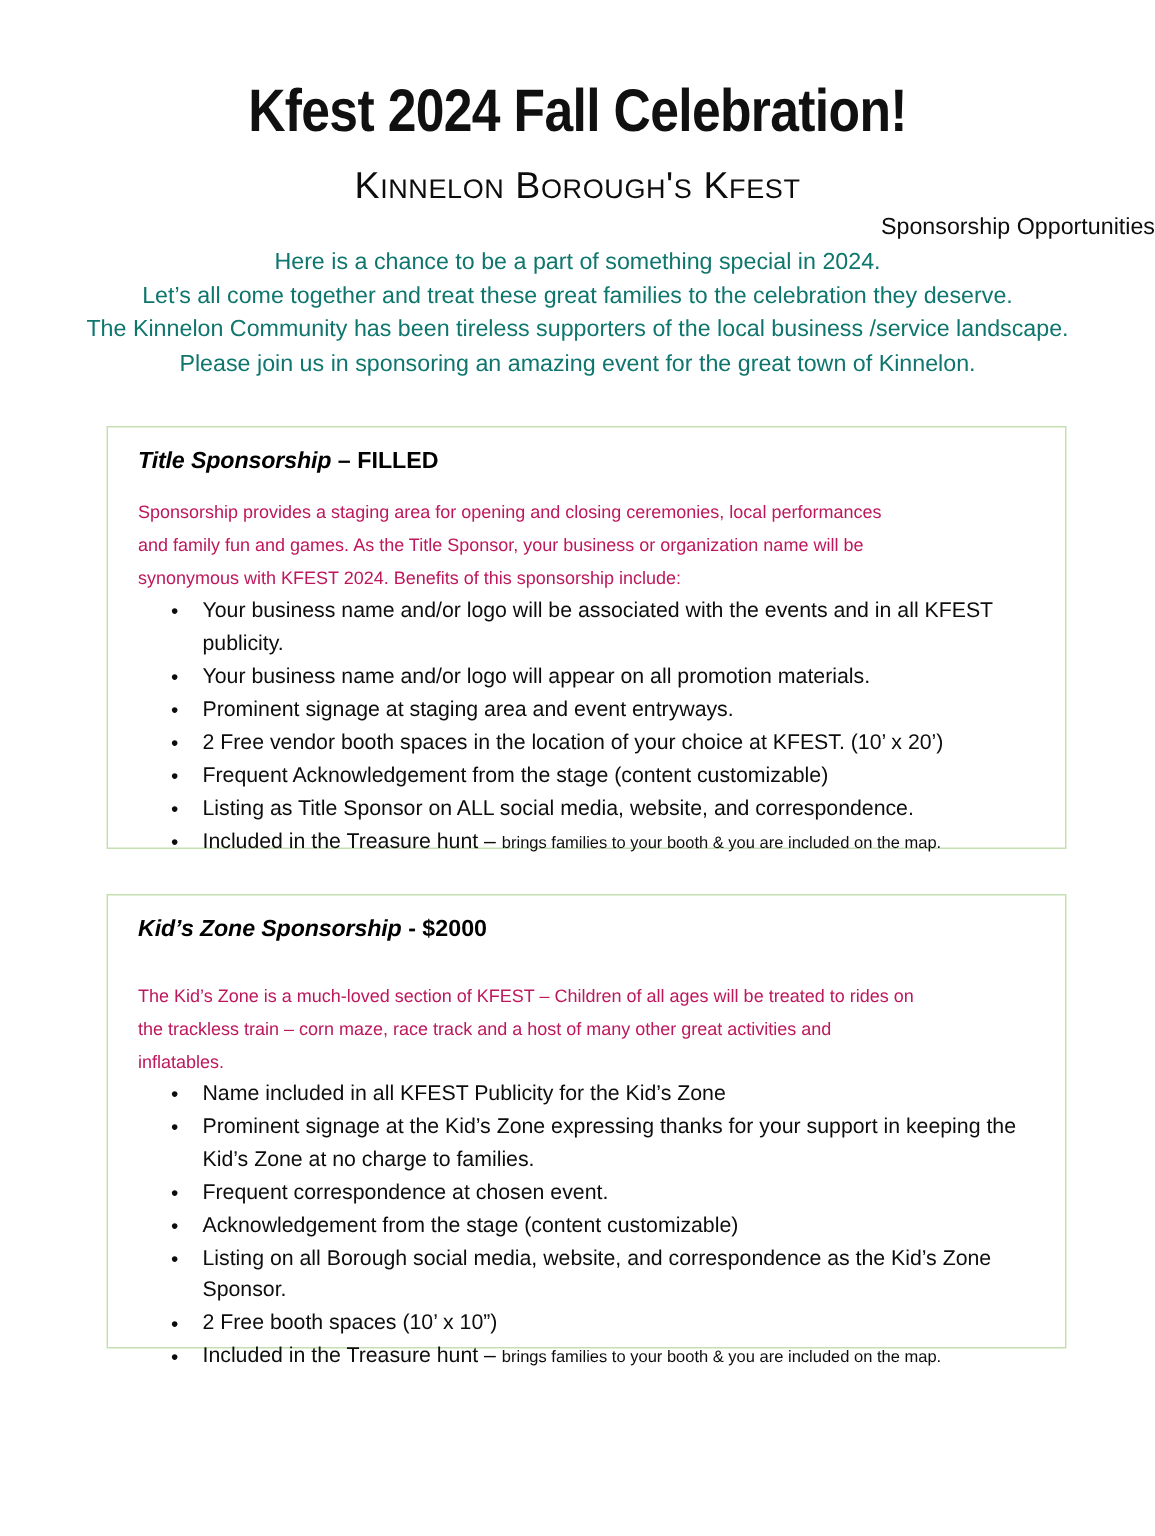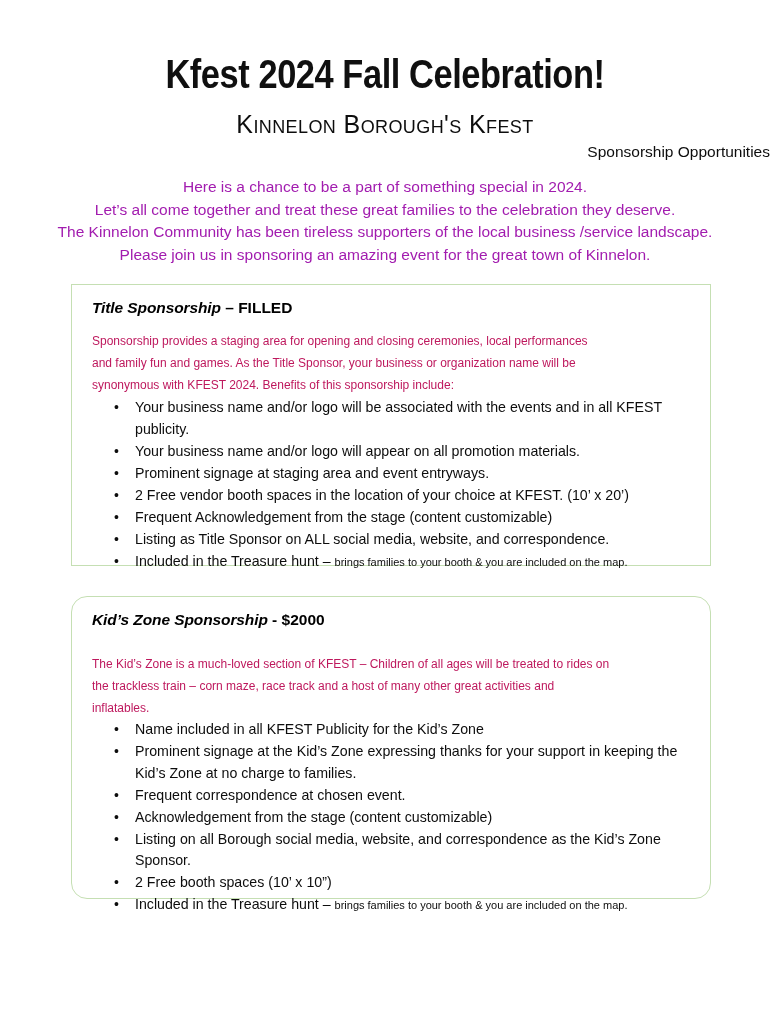--- a/index.html
+++ b/index.html
@@ -64,26 +64,26 @@
     text-align: right;
     font-size: 15.5px;
     line-height: 19px;
     color: #0d0d0d;
   }
 
   
   .intro {
     position: absolute;
     left: 20px;
-    top: 176px;
+    top: 164px;
     width: 730px;
     text-align: center;
     font-size: 15.5px;
     line-height: 22.5px;
-    color: #a21caf;
+    color: #0f766e;
   }
   .intro .line { display: block; white-space: nowrap; }
 
   
   .sponsor-box {
     position: absolute;
     left: 71px;
     width: 640px;
     box-sizing: border-box;
     border: 1.4px solid #c5dfb3;
@@ -203,21 +203,21 @@
           <span class="dot">•</span>
           <span class="txt">Listing as Title Sponsor on ALL social media, website, and correspondence.</span>
         </li>
       <li>
           <span class="dot">•</span>
           <span class="txt"><span>Included in the Treasure hunt – </span><span class="small">brings families to your booth &amp; you are included on the map.</span></span>
         </li>
     </ul>
   </div>
 
-  <div class="sponsor-box" id="box-kids" style="border-color: rgb(197, 223, 179); border-radius: 16px;">
+  <div class="sponsor-box" id="box-kids" style="border-color: rgb(197, 223, 179);">
     <div class="box-heading">
       <span class="lead">Kid’s Zone Sponsorship</span><span class="tail"> - $2000</span>
     </div>
     <div class="box-body">
       <span class="line">The Kid’s Zone is a much-loved section of KFEST – Children of all ages will be treated to rides on</span>
       <span class="line">the trackless train – corn maze, race track and a host of many other great activities and</span>
       <span class="line">inflatables.</span>
     </div>
     <ul class="bullets">
       <li>

